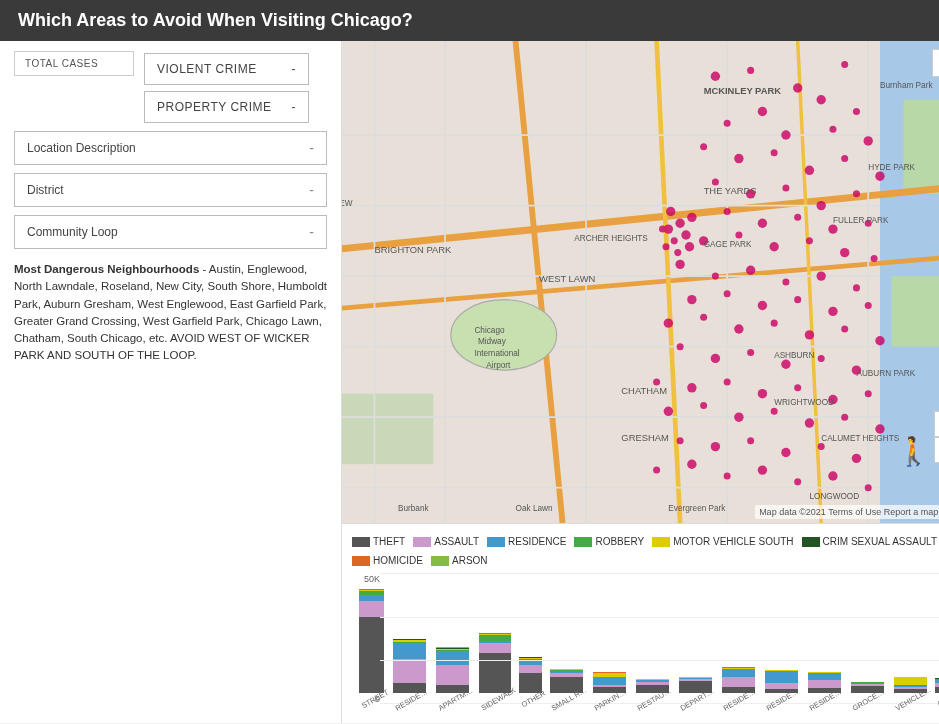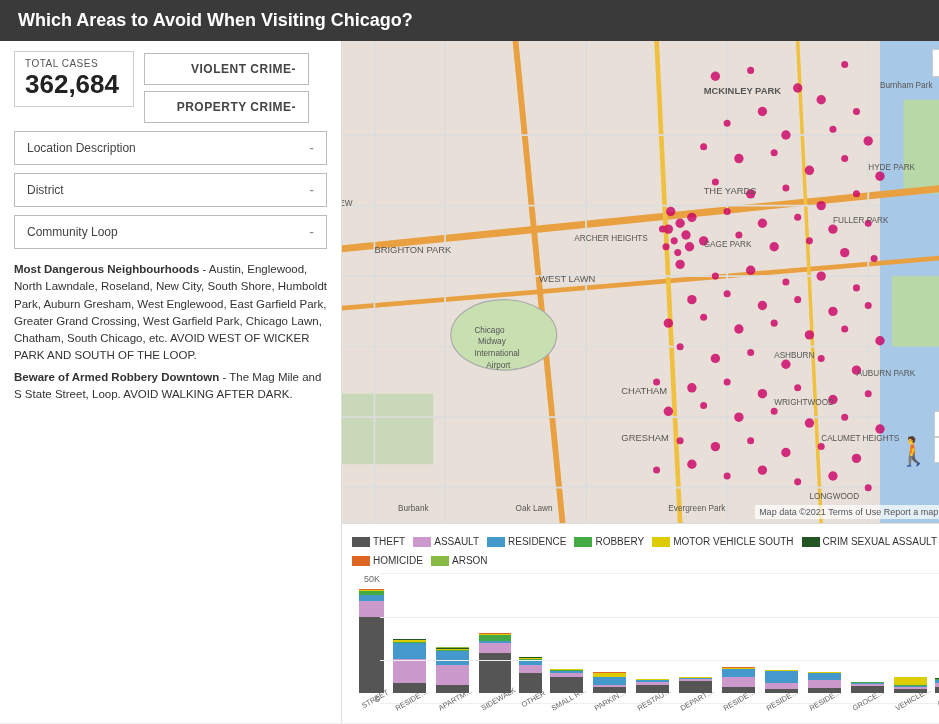--- a/index.html
+++ b/index.html
@@ -54,25 +54,25 @@
       flex-direction: column;
       gap: 6px;
       margin-top: 2px;
     }
 
     .filter-btn {
       border: 1px solid #bbb;
       background: #fff;
       padding: 8px 12px;
       font-size: 12px;
-      font-weight: bold;
+      font-weight: normal;
       letter-spacing: 0.5px;
       cursor: pointer;
       display: flex;
-      justify-content: flex-end;
+      justify-content: space-between;
       align-items: center;
       color: #444;
       width: 165px;
     }
 
     .top-row {
       display: flex;
       flex-direction: row;
       gap: 10px;
       align-items: flex-start;
@@ -266,21 +266,20 @@
 </div>
 
 <div class="main-content">
 
   <div class="left-panel">
 
     <div class="top-row">
       <div>
         <div class="total-cases-box">
           <div class="total-cases-label">TOTAL CASES</div>
-          <div class="total-cases-value">362,684</div>
         </div>
       </div>
       <div class="top-buttons">
         <button class="filter-btn">
           <span>VIOLENT CRIME</span>
           <span>-</span>
         </button>
         <button class="filter-btn">
           <span>PROPERTY CRIME</span>
           <span>-</span>
@@ -298,21 +297,20 @@
       <span class="dash">-</span>
     </div>
 
     <div class="dropdown-filter">
       <span>Community Loop</span>
       <span class="dash">-</span>
     </div>
 
     <div id="description-blocks">
         <p class="description-text"><b>Most Dangerous Neighbourhoods</b> - Austin, Englewood, North Lawndale, Roseland, New City, South Shore, Humboldt Park, Auburn Gresham, West Englewood, East Garfield Park, Greater Grand Crossing, West Garfield Park, Chicago Lawn, Chatham, South Chicago, etc. AVOID WEST OF WICKER PARK AND SOUTH OF THE LOOP.</p>
-        <p class="description-text"><b>Beware of Armed Robbery Downtown</b> - The Mag Mile and S State Street, Loop. AVOID WALKING AFTER DARK.</p>
       </div>
   </div>
 
   <div class="right-panel">
 
     <div class="map-container">
       <div class="map-bg">
         
         <svg width="100%" height="100%" viewBox="0 0 597 410" preserveAspectRatio="xMidYMid slice">
 

